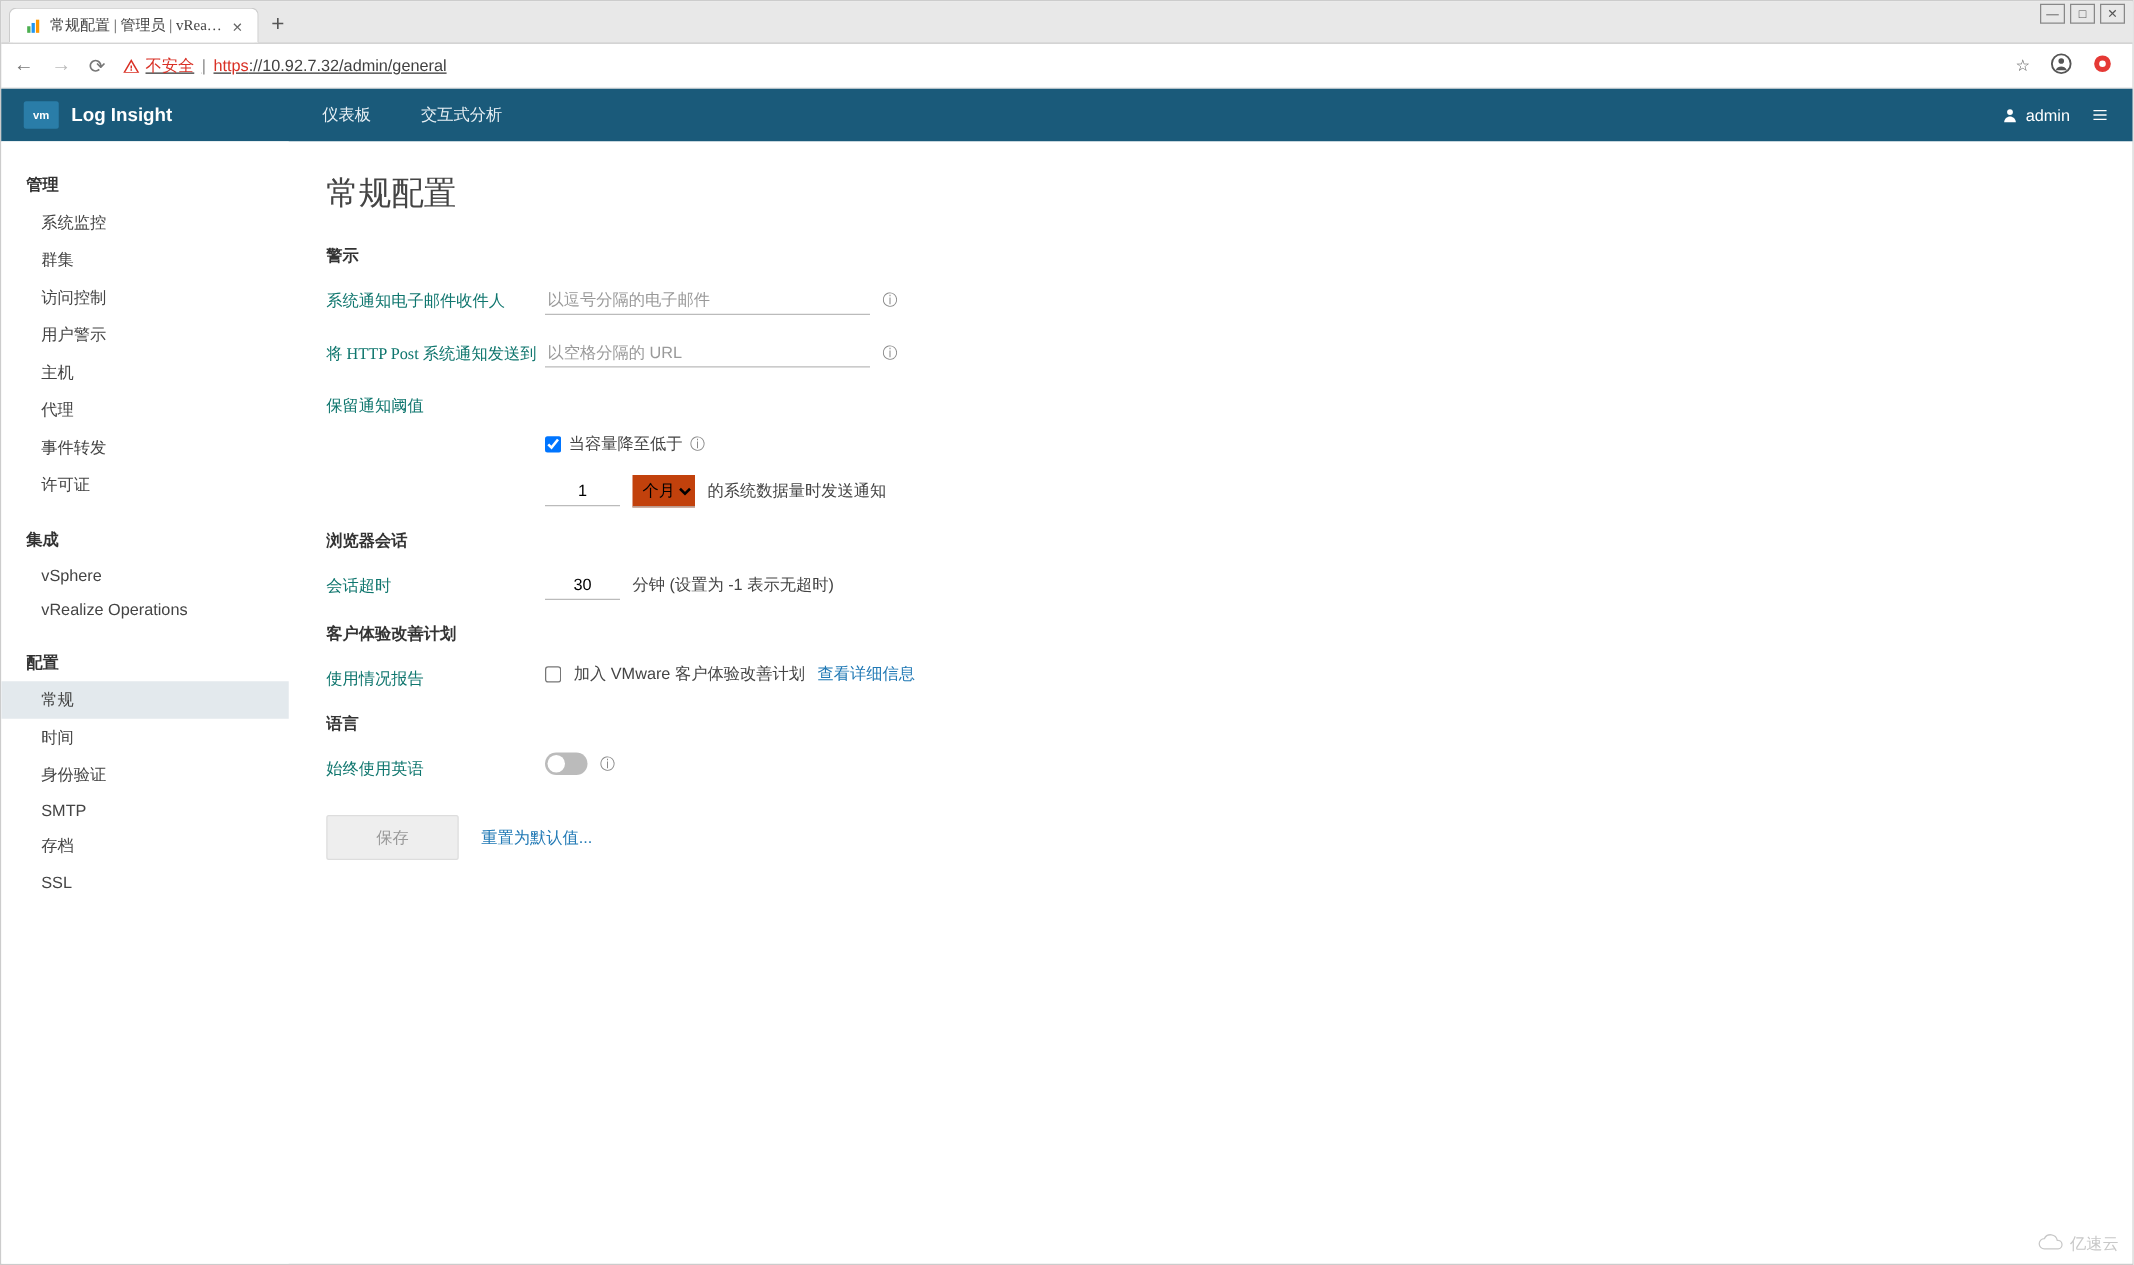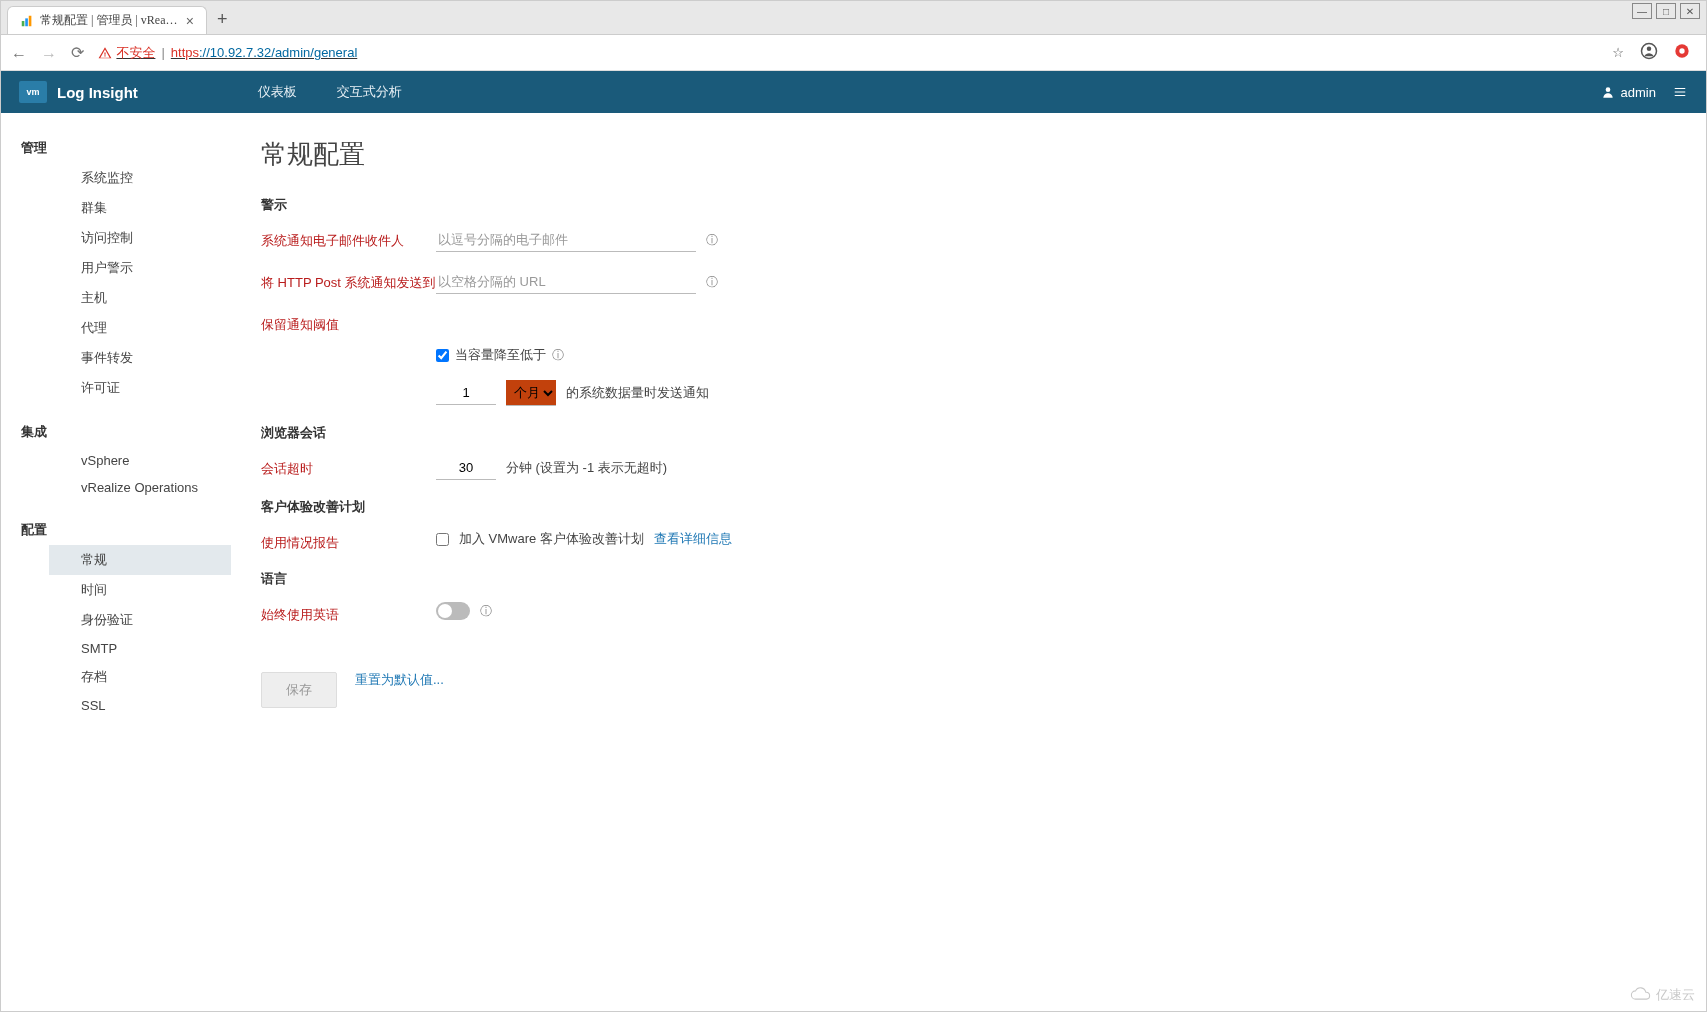--- a/index.html
+++ b/index.html
@@ -15,63 +15,63 @@
     .tab-title { white-space: nowrap; overflow: hidden; text-overflow: ellipsis; flex: 1; color: #444; font-family: "SimSun", serif; }
     .tab-close { color: #666; font-size: 14px; }
     .new-tab { padding: 4px 10px; color: #555; font-size: 18px; }
     .addr-bar { height: 36px; display: flex; align-items: center; padding: 0 10px; gap: 14px; border-bottom: 1px solid #ddd; }
     .nav-icon { color: #777; font-size: 16px; }
     .nav-icon.disabled { color: #bbb; }
     .addr-field { flex: 1; display: flex; align-items: center; gap: 6px; font-size: 13px; font-family: "SimSun", monospace; text-decoration: underline; }
     .addr-warn { color: #d93025; display: flex; align-items: center; gap: 4px; }
     .addr-warn svg { width: 14px; height: 14px; }
     .url-https { color: #d93025; }
-    .url-rest { color: #0369a1; }
+    .url-rest { color: #404040; }
     .addr-right { display: flex; align-items: center; gap: 16px; padding-right: 6px; }
     .star-icon, .user-icon, .ext-icon { color: #555; }
     .ext-icon { color: #e53935; }
     
     
     .app-header { height: 42px; background: #1a5a7a; color: #fff; display: flex; align-items: center; padding: 0 18px; }
     .app-logo { background: #2a7da8; width: 28px; height: 22px; display: flex; align-items: center; justify-content: center; font-size: 9px; font-weight: bold; margin-right: 10px; border-radius: 2px; }
     .app-title { font-size: 15px; font-weight: 700; }
     .app-nav { margin-left: 120px; display: flex; gap: 40px; }
     .app-nav-item { color: #e8f0f5; font-size: 13px; cursor: pointer; }
     .app-user { margin-left: auto; display: flex; align-items: center; gap: 6px; }
     .app-user-icon { width: 14px; height: 14px; }
     .menu-icon { margin-left: 10px; }
     
     
     .main { flex: 1; display: flex; overflow: hidden; }
     .sidebar { width: 230px; padding: 20px 0; background: #fff; }
     .side-group-title { padding: 6px 20px; font-weight: bold; color: #333; font-size: 13px; }
-    .side-item { padding: 6px 20px 6px 32px; color: #444; font-size: 13px; cursor: pointer; margin-left: 48px; }
+    .side-item { padding: 6px 20px 6px 32px; color: #444; font-size: 13px; cursor: pointer; }
     .side-item.active { background: #e3e9ed; }
     
     .content { flex: 1; padding: 24px 30px; overflow-y: auto; }
     .page-title { font-size: 26px; font-weight: 300; color: #444; margin-bottom: 24px; }
     
     .section-title { font-weight: bold; font-size: 13px; color: #333; margin-bottom: 14px; }
     .form-row { display: flex; align-items: flex-start; margin-bottom: 18px; font-size: 13px; }
-    .form-label { width: 175px; padding-top: 4px; color: #b91c1c; }
+    .form-label { width: 175px; padding-top: 4px; color: #0f766e; font-family: Liberation Serif, serif; }
     .form-control { flex: 1; display: flex; align-items: center; gap: 10px; flex-wrap: wrap; }
     .text-input { border: none; border-bottom: 1px solid #bbb; padding: 4px 2px; font-size: 13px; width: 260px; outline: none; }
     .text-input::placeholder { color: #999; }
     .num-input { border: none; border-bottom: 1px solid #bbb; padding: 4px 2px; font-size: 13px; width: 60px; text-align: center; outline: none; }
     .select-input { border: none; border-bottom: 1px solid #bbb; padding: 4px 2px 4px 4px; font-size: 13px; width: 50px; background: #c2410c; }
     .info-icon { color: #888; font-size: 12px; }
     .checkbox { width: 13px; height: 13px; }
     .inline-text { color: #444; }
     .link { color: #2179b5; cursor: pointer; }
     
     .toggle { width: 34px; height: 18px; background: #bbb; border-radius: 9px; position: relative; cursor: pointer; }
     .toggle-knob { width: 14px; height: 14px; background: #fff; border-radius: 50%; position: absolute; top: 2px; left: 2px; }
     
     .button-row { margin-top: 28px; display: flex; align-items: center; gap: 18px; }
-    .btn-save { padding: 8px 24px; background: #eee; border: 1px solid #ddd; color: #999; cursor: not-allowed; border-radius: 2px; font-size: 13px; margin-top: 20px; }
+    .btn-save { padding: 8px 39px; background: #eee; border: 1px solid #ddd; color: #999; cursor: not-allowed; border-radius: 2px; font-size: 13px; }
     
     .watermark { position: absolute; bottom: 8px; right: 12px; color: #c8c8c8; font-size: 13px; display: flex; align-items: center; gap: 4px; }
     .watermark-icon { width: 22px; height: 16px; }
     
     .subrow { display: flex; align-items: center; gap: 10px; margin-top: 6px; }
   </style>
 </head>
 <body>
 
 <div class="browser-chrome">

